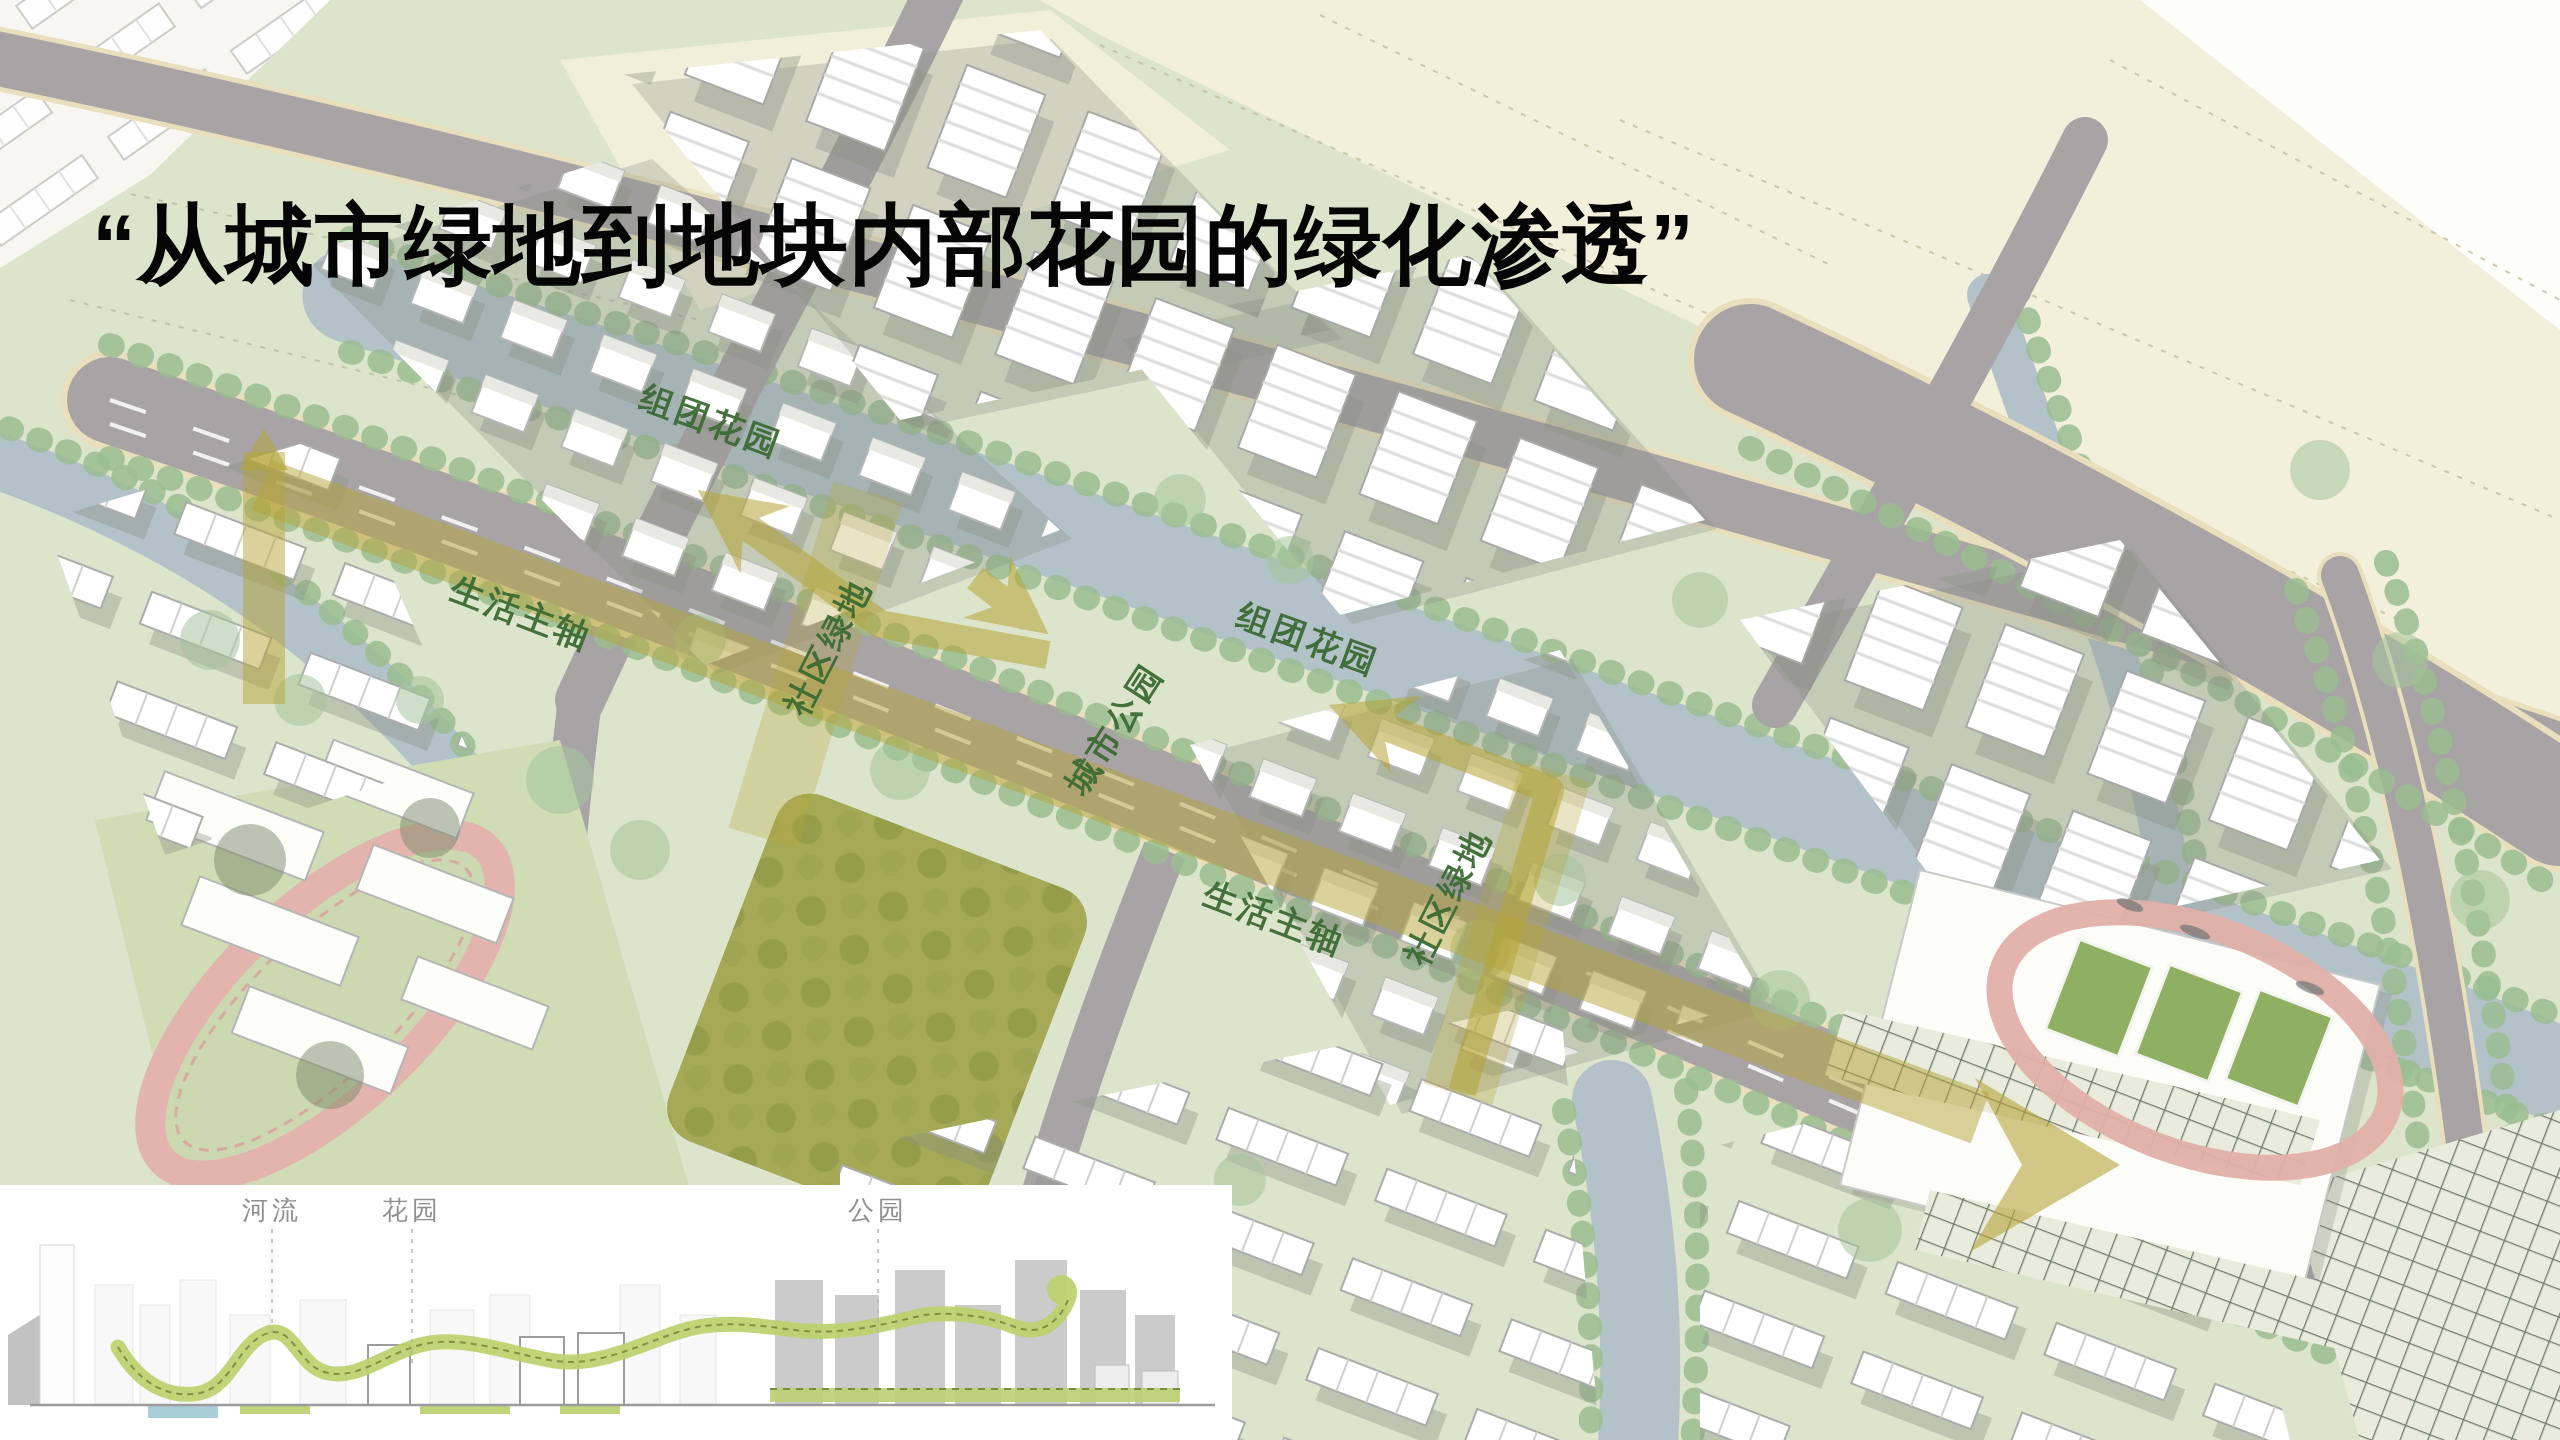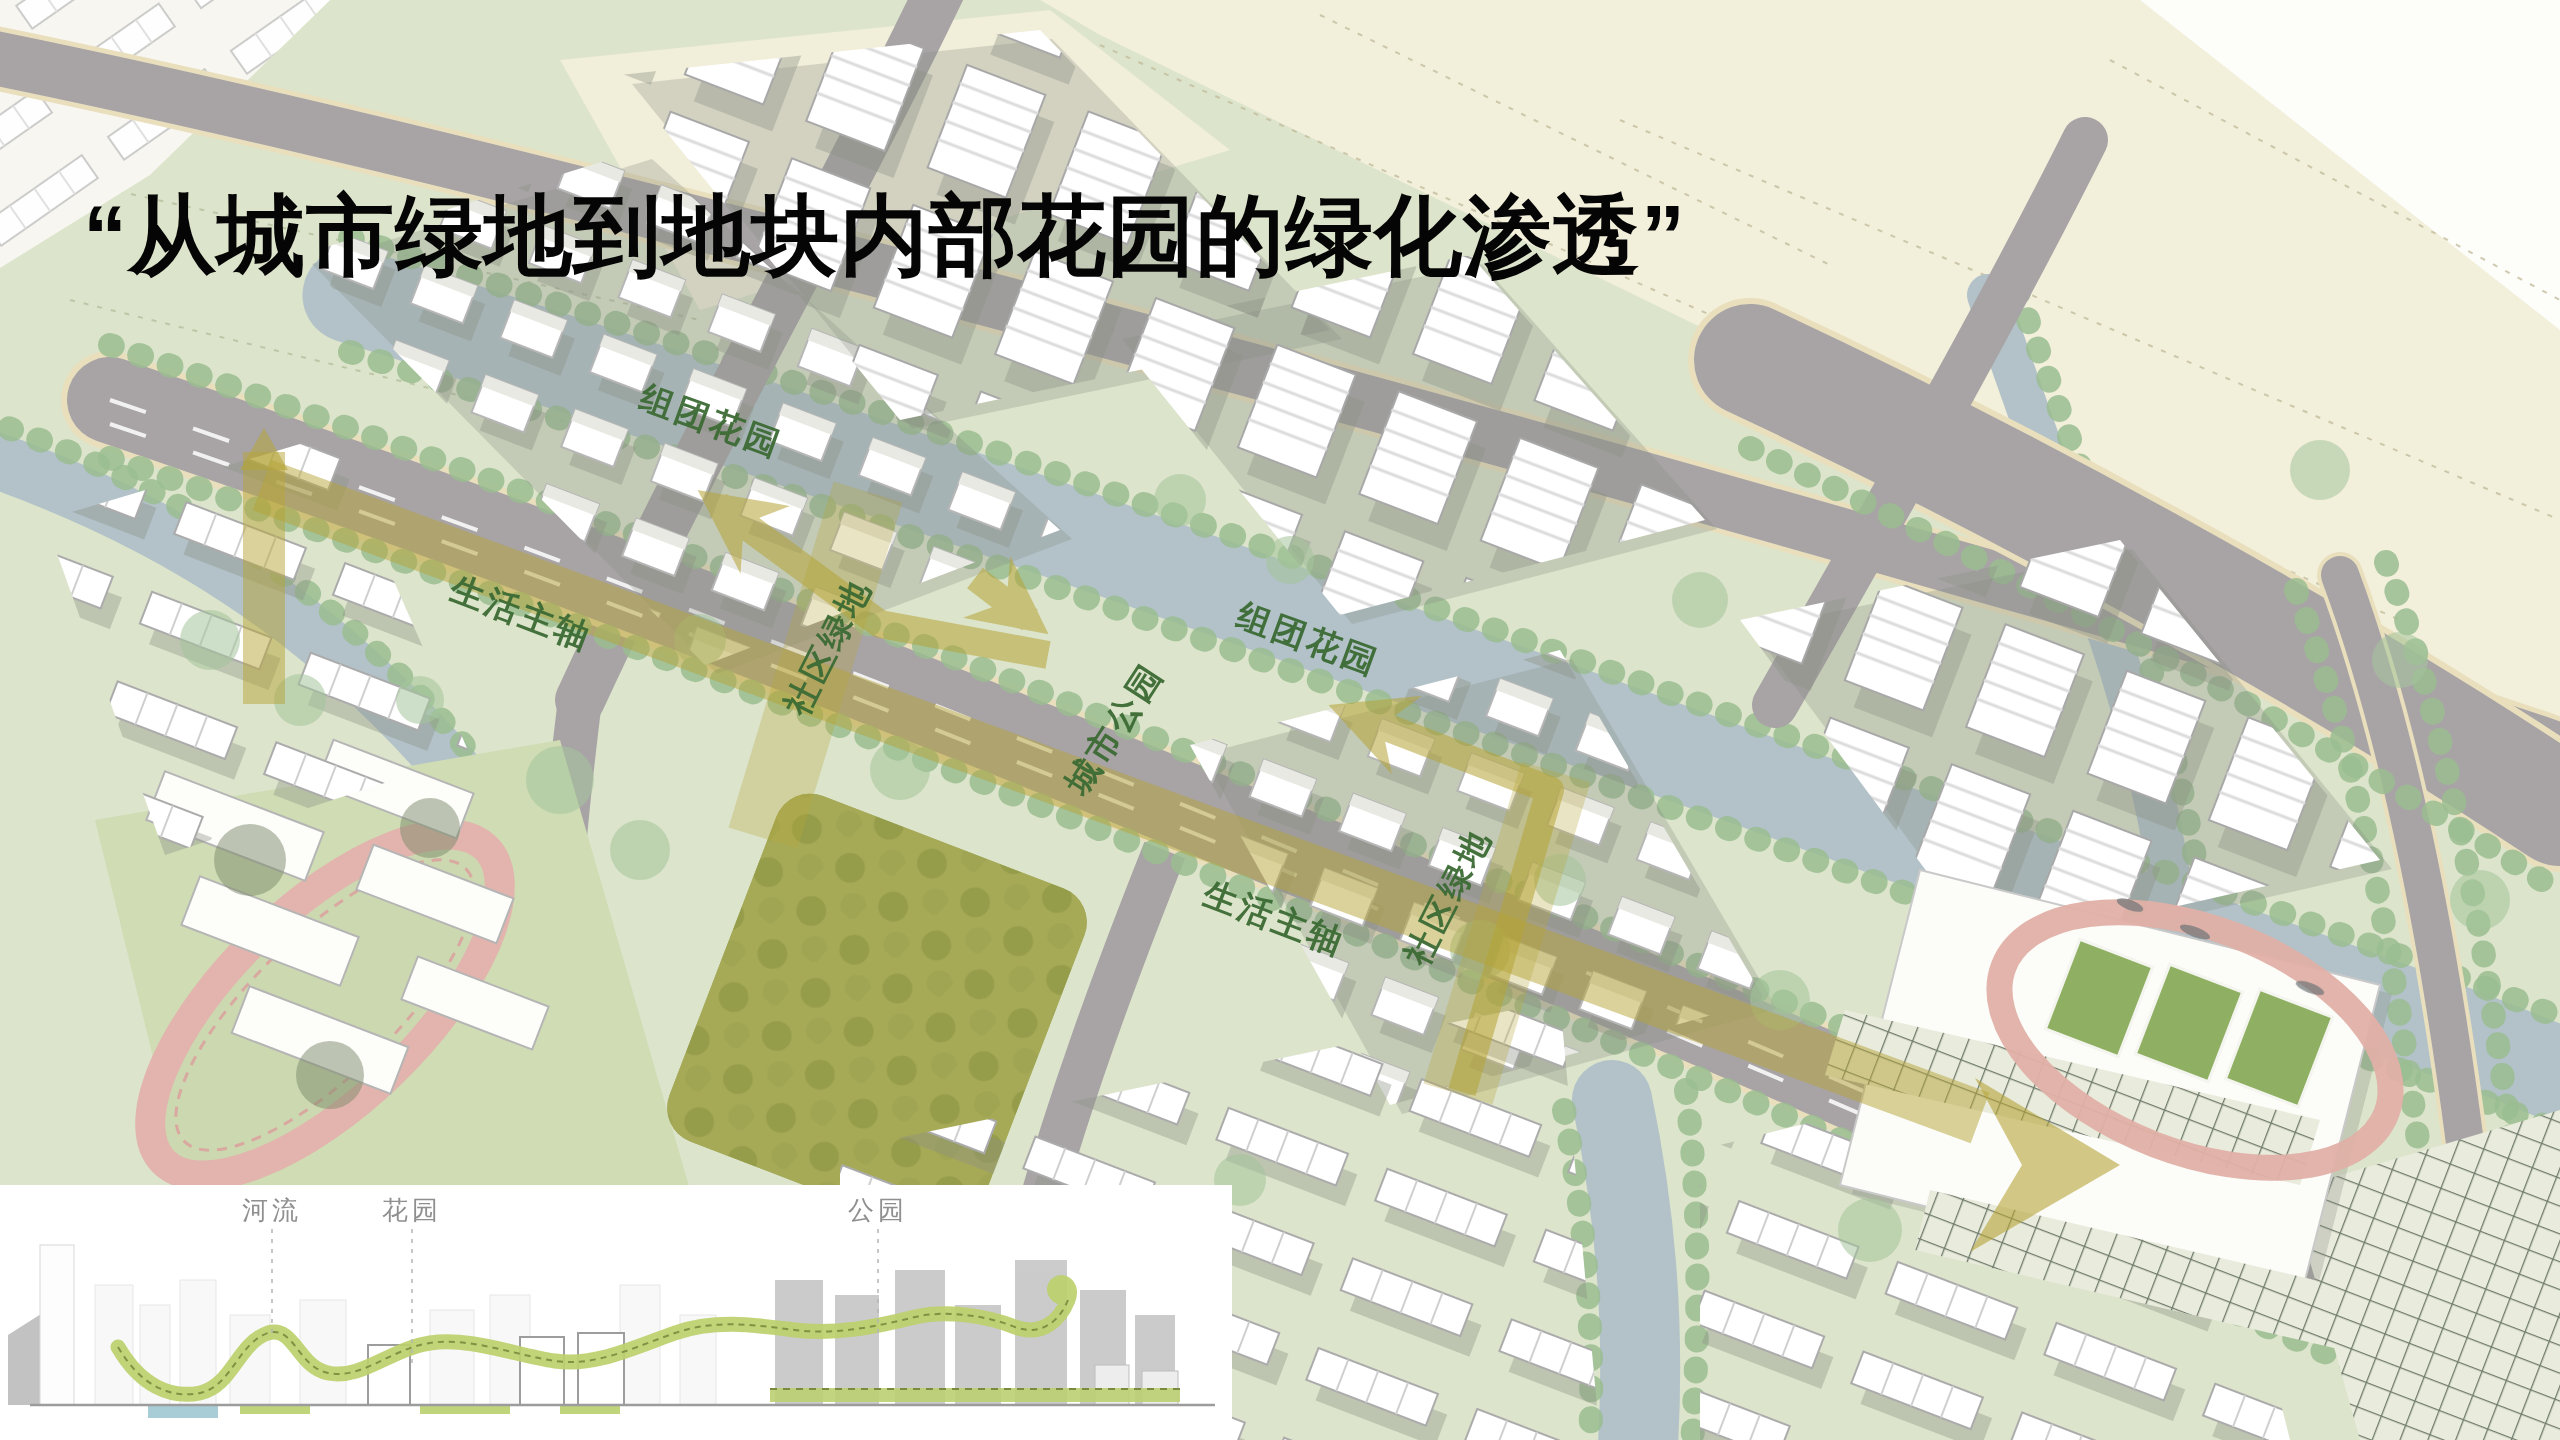--- a/index.html
+++ b/index.html
@@ -1,19 +1,19 @@
 <!DOCTYPE html>
 <html><head>
 <meta charset="utf-8">
 <style>
   html,body{margin:0;padding:0;background:#ffffff;}
   .stage{position:relative;width:2560px;height:1440px;overflow:hidden;
          font-family:"Liberation Sans","DejaVu Sans",sans-serif;}
   .map{position:absolute;left:0;top:0;}
-  .title{position:absolute;left:82px;top:176px;margin:1px;
+  .title{position:absolute;left:82px;top:176px;margin:10px;
          font-size:88px;font-weight:900;color:#050505;letter-spacing:1px;
          font-family:"Liberation Sans","DejaVu Sans",sans-serif;}
   .inset{position:absolute;left:0;top:1185px;width:1232px;height:317px;background:#ffffff;}
   .maplabel{fill:#3c6b34;font-size:34px;font-weight:700;letter-spacing:3px;opacity:.95;}
   .insetlabel{fill:#8f8f8f;font-size:26px;letter-spacing:4px;}
   .river{fill:none;stroke-linecap:round;}
   .treedots{fill:none;stroke:#9abd90;stroke-width:24;stroke-dasharray:3 28;stroke-linecap:round;opacity:.85;}
   .roadc{fill:none;stroke:#e9dfbd;stroke-linecap:round;}
   .road{fill:none;stroke:#a8a4a6;stroke-linecap:round;}
   .median{fill:none;stroke:#ffffff;stroke-width:4;stroke-dasharray:38 50;opacity:.85;}

